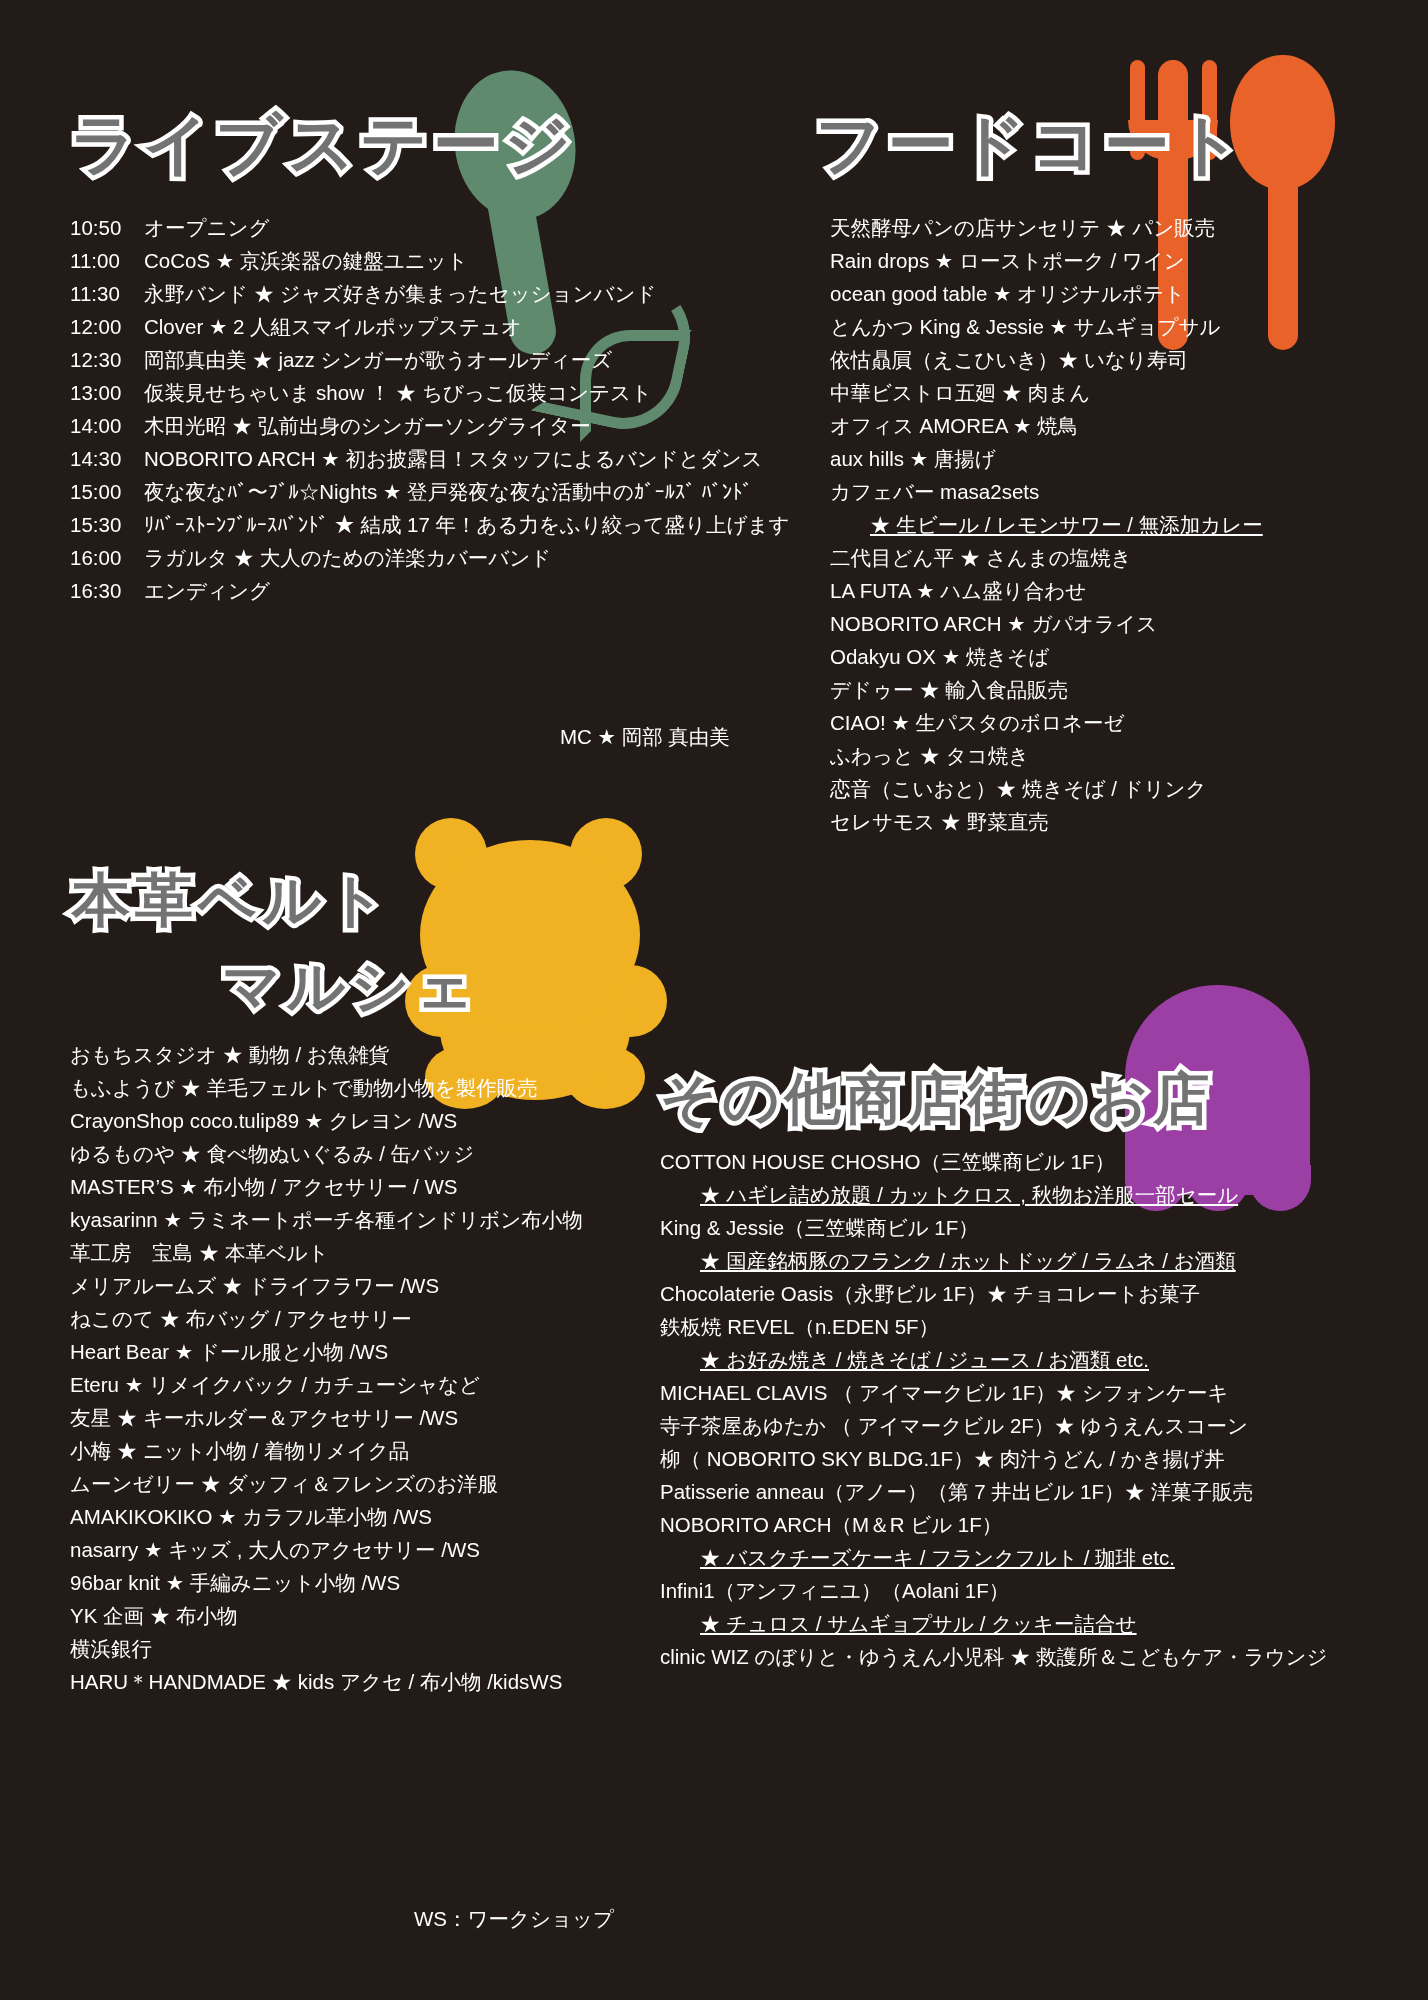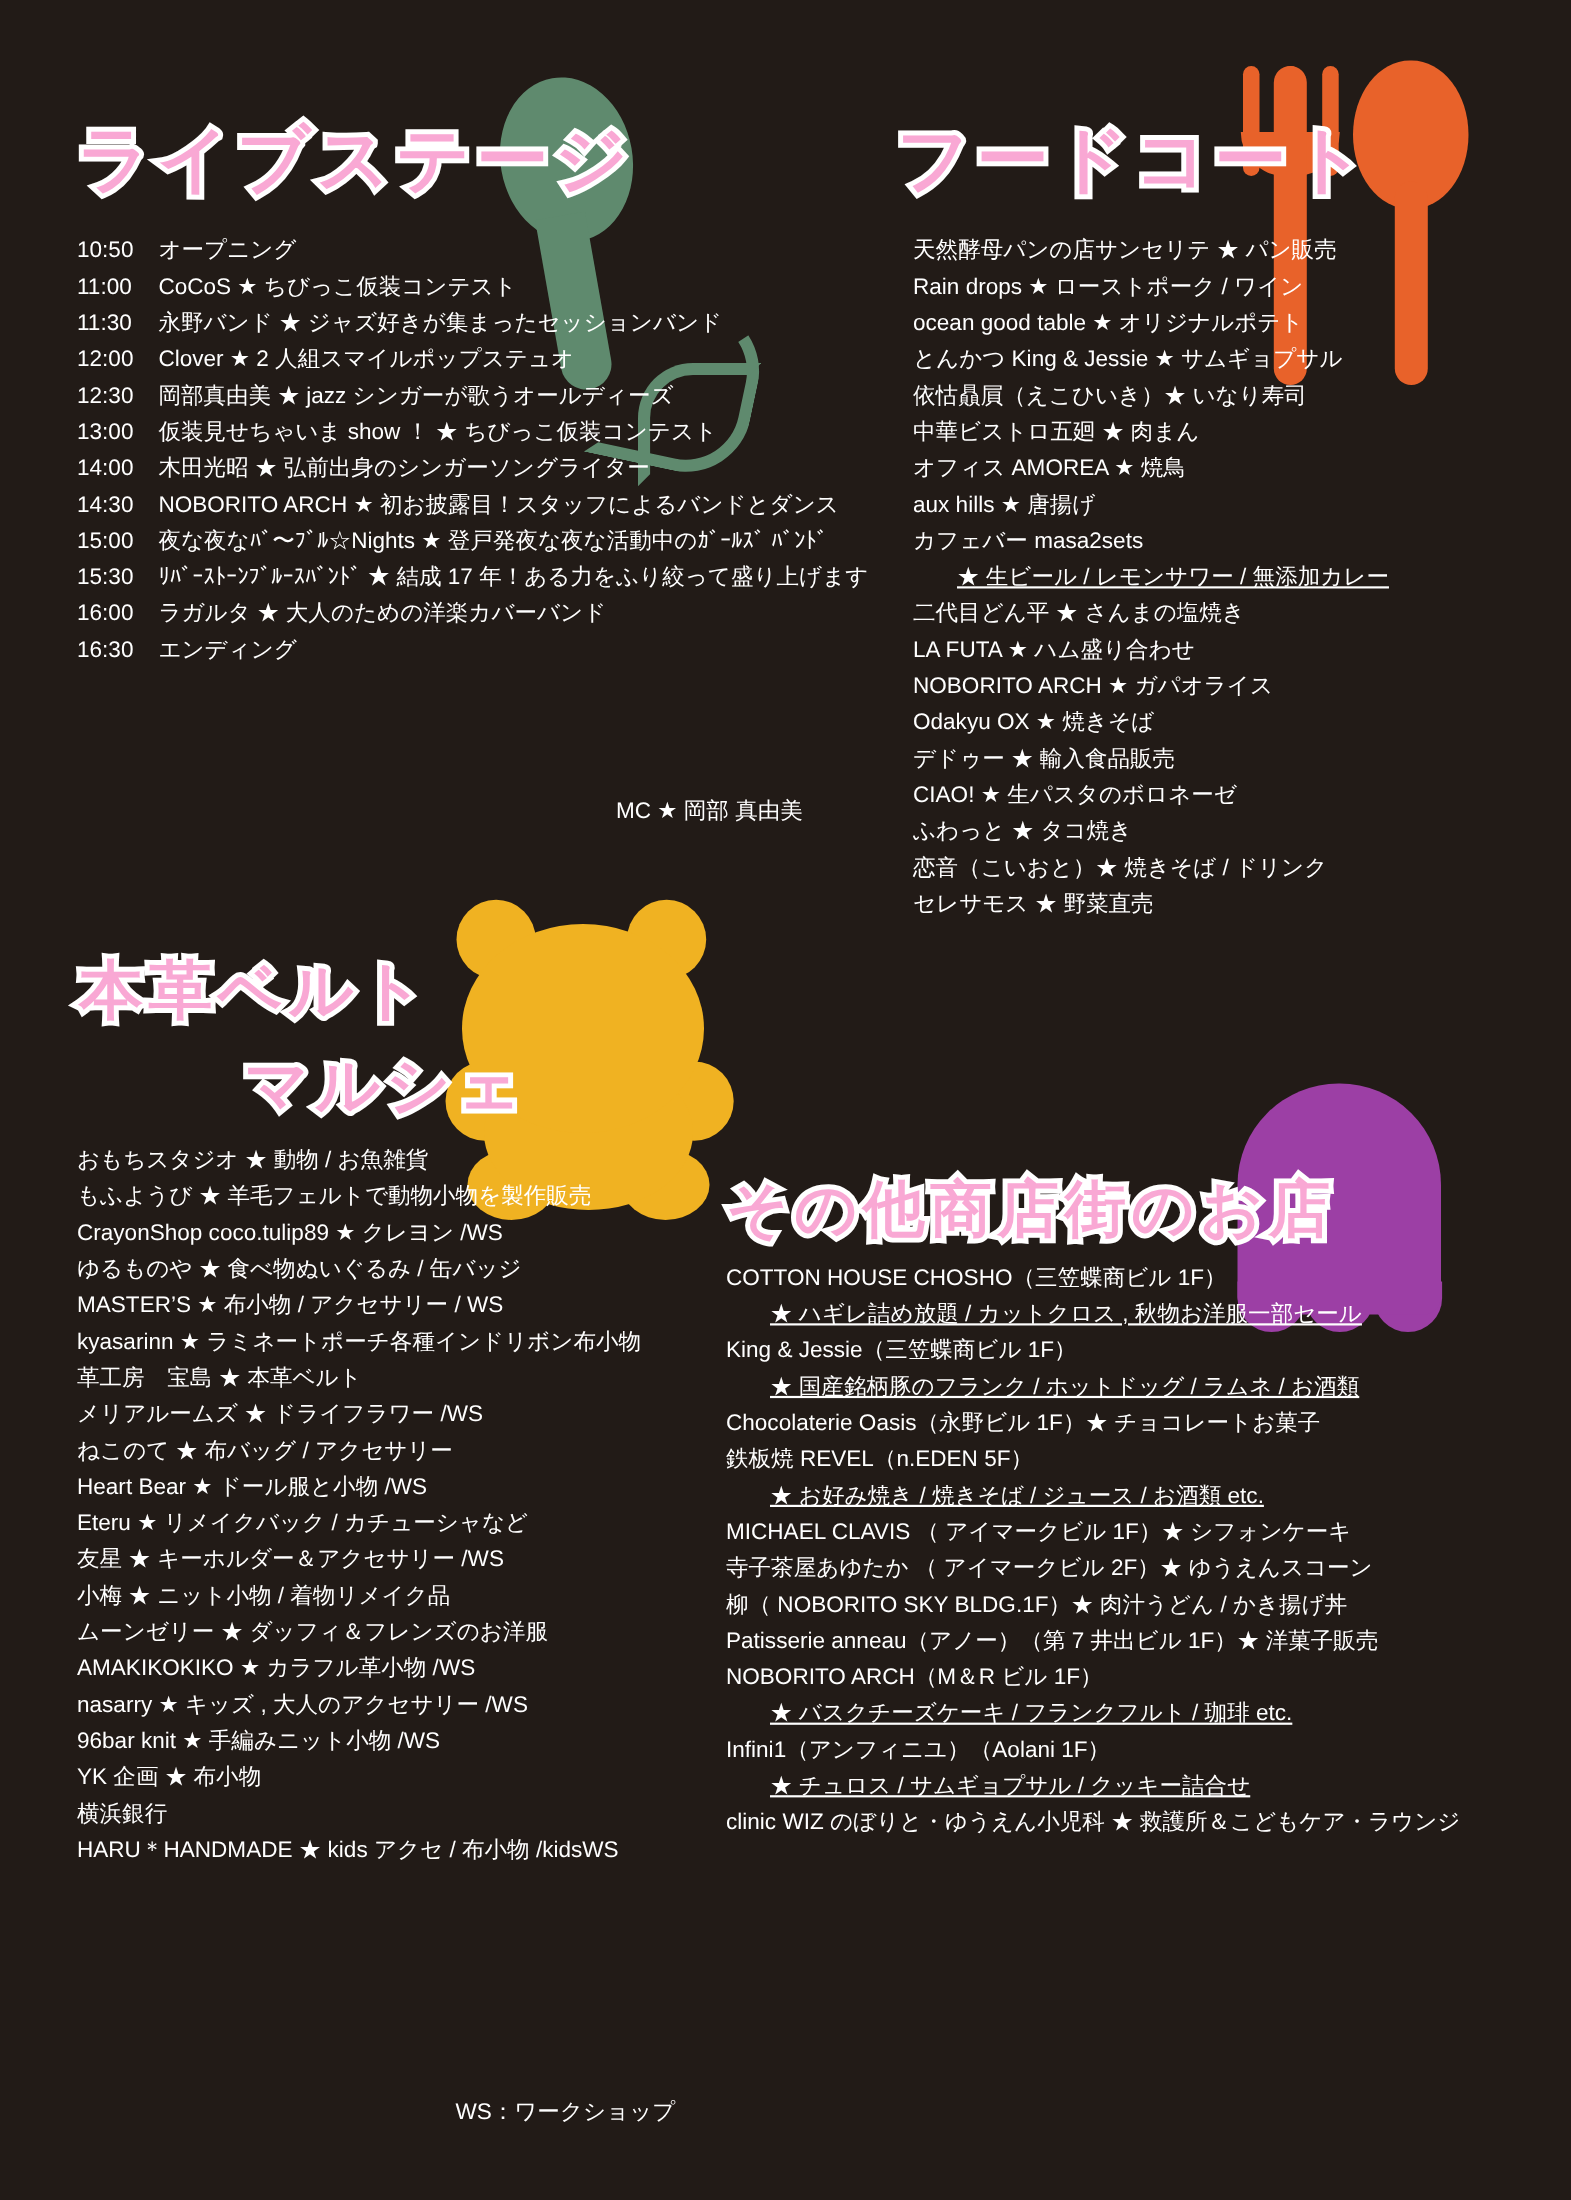--- a/index.html
+++ b/index.html
@@ -140,21 +140,21 @@
 
   
   .heading {
     position: absolute;
     font-family: "DejaVu Sans", "Liberation Sans", sans-serif;
     font-weight: bold;
     letter-spacing: 5px;
     white-space: pre;
   }
   .heading .fill {
-    color: #f9a8d4;
+    color: #737373;
     -webkit-text-stroke: 9px #ffffff;
     paint-order: stroke fill;
     display: inline-block;
   }
   .h-live { left: 70px; top: 100px; font-size: 66px; }
   .h-food { left: 815px; top: 100px; font-size: 66px; }
   .h-handmade1 { left: 72px; top: 862px; font-size: 58px; }
   .h-handmade2 { left: 222px; top: 948px; font-size: 58px; }
   .h-other { left: 660px; top: 1062px; font-size: 56px; }
 
@@ -230,21 +230,21 @@
   <div class="heading h-handmade2"><span class="fill">マルシェ</span></div>
   <div class="heading h-other"><span class="fill">その他商店街のお店</span></div>
 
   <div class="col col-live" id="live-list">
       <div class="row">
         <span class="time">10:50</span>
         <span>オープニング</span>
       </div>
       <div class="row">
         <span class="time">11:00</span>
-        <span>CoCoS ★ ちびっこ仮装コンテスト</span>
+        <span>CoCoS ★ 京浜楽器の鍵盤ユニット</span>
       </div>
       <div class="row">
         <span class="time">11:30</span>
         <span>永野バンド ★ ジャズ好きが集まったセッションバンド</span>
       </div>
       <div class="row">
         <span class="time">12:00</span>
         <span>Clover ★ 2 人組スマイルポップステュオ</span>
       </div>
       <div class="row">

